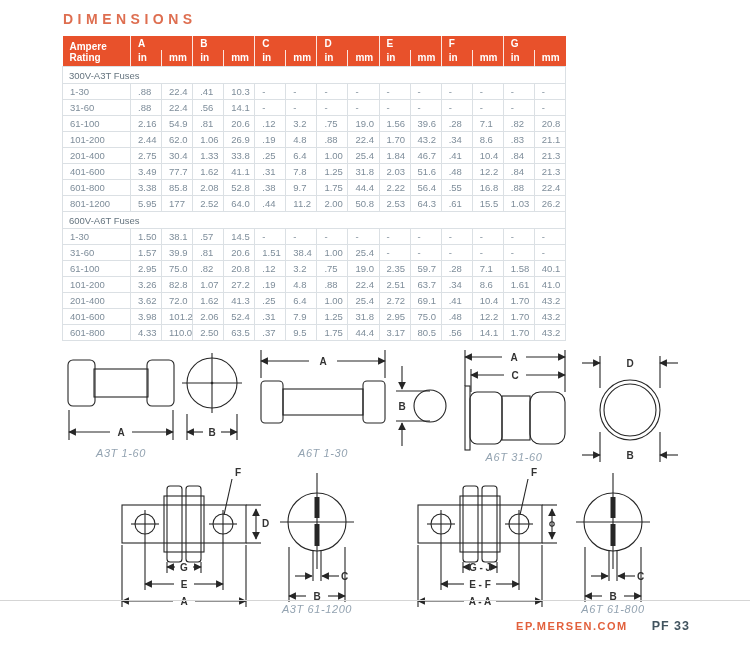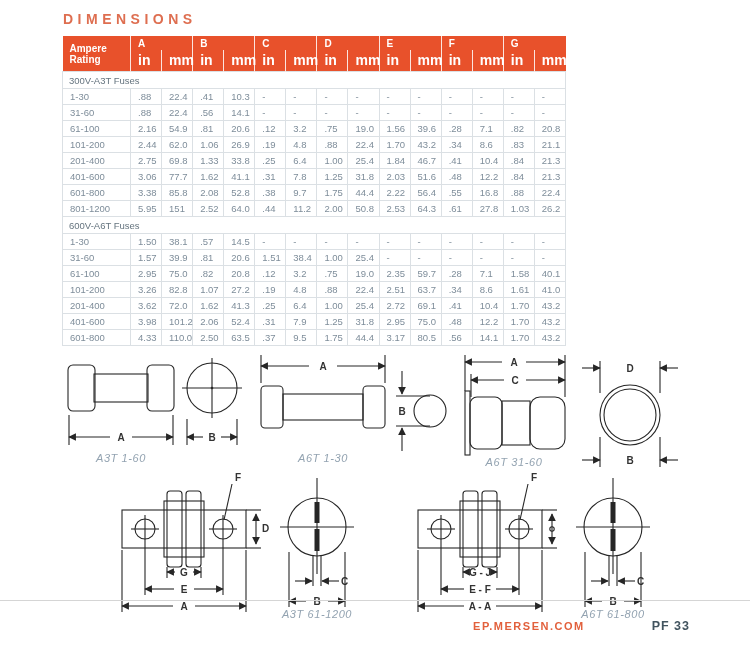--- a/index.html
+++ b/index.html
@@ -16,42 +16,42 @@
     border-collapse:collapse; table-layout:fixed;
     margin-left:62px; width:504px; font-size:9.5px; color:#7e8d9a;
   }
   .dim-table td { border:1px solid #dbe0e4; padding:2px 0 2px 7px; height:13px; }
   .dim-table thead th {
     background:#e8512b; color:#fff; text-align:left; padding:2px 0 1px 7px;
     border:0; border-right:1px solid rgba(255,255,255,.85);
   }
   .dim-table thead th:last-child { border-right:0; }
   .dim-table th.letter-hd { font-size:10px; font-weight:700; height:13px; vertical-align:top; }
-  .dim-table th.unit-hd { font-size:14px; font-weight:700; height:12px; vertical-align:bottom; padding-bottom:3px; }
+  .dim-table th.unit-hd { font-size:10px; font-weight:700; height:12px; vertical-align:bottom; padding-bottom:3px; }
   .dim-table th.rating-hd { font-size:10px; font-weight:700; vertical-align:middle; }
   .dim-table tr.section td { color:#65747f; padding:2.5px 0 2.5px 6px; }
   .diagrams-row { display:flex; align-items:flex-start; }
   .row1 { padding-left:66px; gap:14px; margin-top:7px; }
   .row2 { padding-left:120px; gap:46px; margin-top:1px; }
   svg.dg line, svg.dg rect, svg.dg circle { stroke:#262626; stroke-width:1.1; fill:none; }
   svg.dg .solid { fill:#262626; stroke:none; }
   svg.dg text {
     fill:#333; font-size:10px; font-weight:600; stroke:none;
     font-family:"Liberation Sans", sans-serif;
   }
   svg.dg text.cap {
     fill:#93a3b1; font-style:italic; font-weight:400; font-size:11px; letter-spacing:.6px;
   }
   .footer {
     position:absolute; left:0; top:600px; width:750px; height:51px;
     border-top:1px solid #d5d5d5; display:flex; justify-content:flex-end;
     align-items:center; gap:24px; padding-right:60px;
   }
   .footer .url { color:#e2603c; font-weight:700; font-size:11px; letter-spacing:1.5px; }
-  .footer .pn  { color:#42545f; font-weight:700; font-size:12.5px; letter-spacing:1px;margin-left:43px; }
+  .footer .pn  { color:#42545f; font-weight:700; font-size:12.5px; letter-spacing:1px; }
 </style>
 </head>
 <body>
 
 <div>
 
   <h1 class="page-title">DIMENSIONS</h1>
 
   <table class="dim-table">
     <colgroup>
@@ -167,37 +167,37 @@
           <td>1.70</td>
           <td>43.2</td>
           <td>.34</td>
           <td>8.6</td>
           <td>.83</td>
           <td>21.1</td>
         </tr>
         <tr>
           <td>201-400</td>
           <td>2.75</td>
-          <td>69.8</td>
+          <td>30.4</td>
           <td>1.33</td>
           <td>33.8</td>
           <td>.25</td>
           <td>6.4</td>
           <td>1.00</td>
           <td>25.4</td>
           <td>1.84</td>
           <td>46.7</td>
           <td>.41</td>
           <td>10.4</td>
           <td>.84</td>
           <td>21.3</td>
         </tr>
         <tr>
           <td>401-600</td>
-          <td>3.06</td>
+          <td>3.49</td>
           <td>77.7</td>
           <td>1.62</td>
           <td>41.1</td>
           <td>.31</td>
           <td>7.8</td>
           <td>1.25</td>
           <td>31.8</td>
           <td>2.03</td>
           <td>51.6</td>
           <td>.48</td>
@@ -218,31 +218,31 @@
           <td>2.22</td>
           <td>56.4</td>
           <td>.55</td>
           <td>16.8</td>
           <td>.88</td>
           <td>22.4</td>
         </tr>
         <tr>
           <td>801-1200</td>
           <td>5.95</td>
-          <td>151</td>
+          <td>177</td>
           <td>2.52</td>
           <td>64.0</td>
           <td>.44</td>
           <td>11.2</td>
           <td>2.00</td>
           <td>50.8</td>
           <td>2.53</td>
           <td>64.3</td>
           <td>.61</td>
-          <td>27.8</td>
+          <td>15.5</td>
           <td>1.03</td>
           <td>26.2</td>
         </tr>
         <tr class="section">
           <td colspan="15">600V-A6T Fuses</td>
         </tr>
         <tr>
           <td>1-30</td>
           <td>1.50</td>
           <td>38.1</td>

